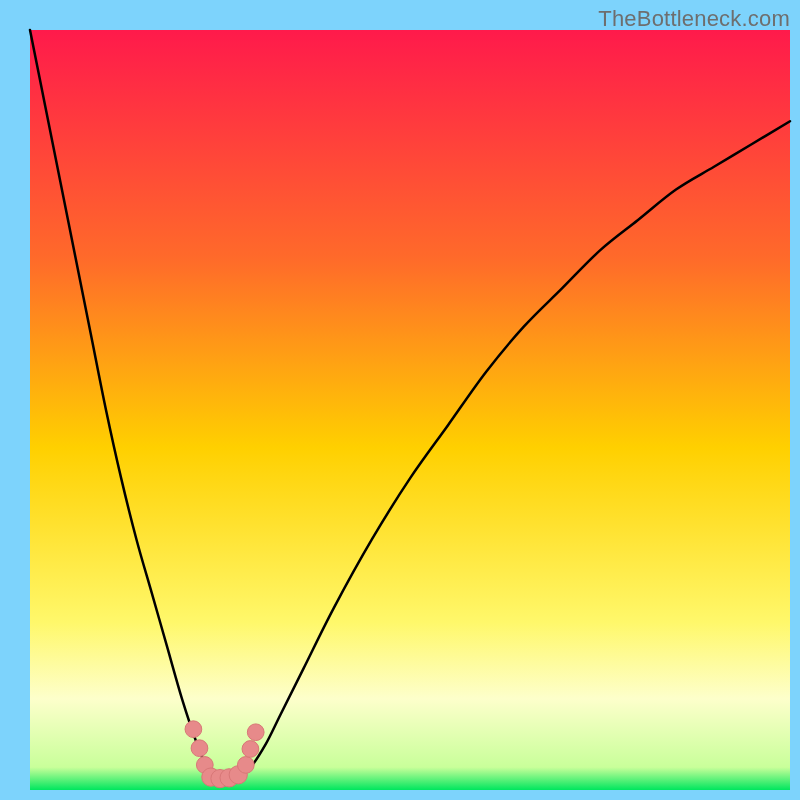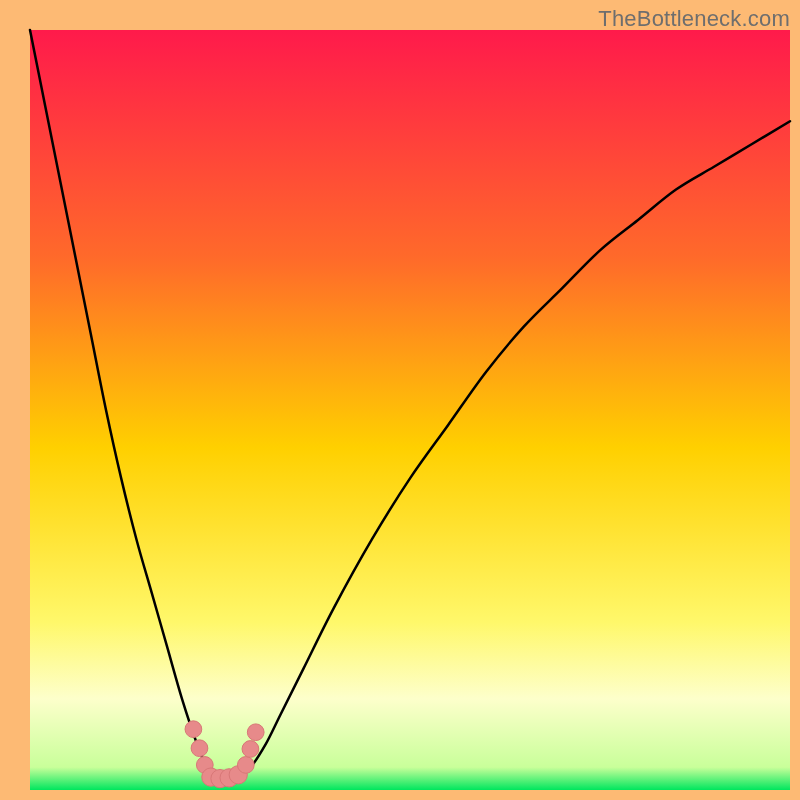--- a/index.html
+++ b/index.html
@@ -8,21 +8,21 @@
     width: 800px;
     height: 800px;
     overflow: hidden;
     background: #000;
     font-family: Arial, Helvetica, sans-serif;
   }
   .frame {
     position: relative;
     width: 800px;
     height: 800px;
-    background: #fdba74;
+    background: #7dd3fc;
   }
   .watermark {
     position: absolute;
     top: 6px;
     right: 10px;
     color: #6e6e6e;
     font-size: 22px;
     font-weight: 500;
     letter-spacing: 0.2px;
     z-index: 5;

